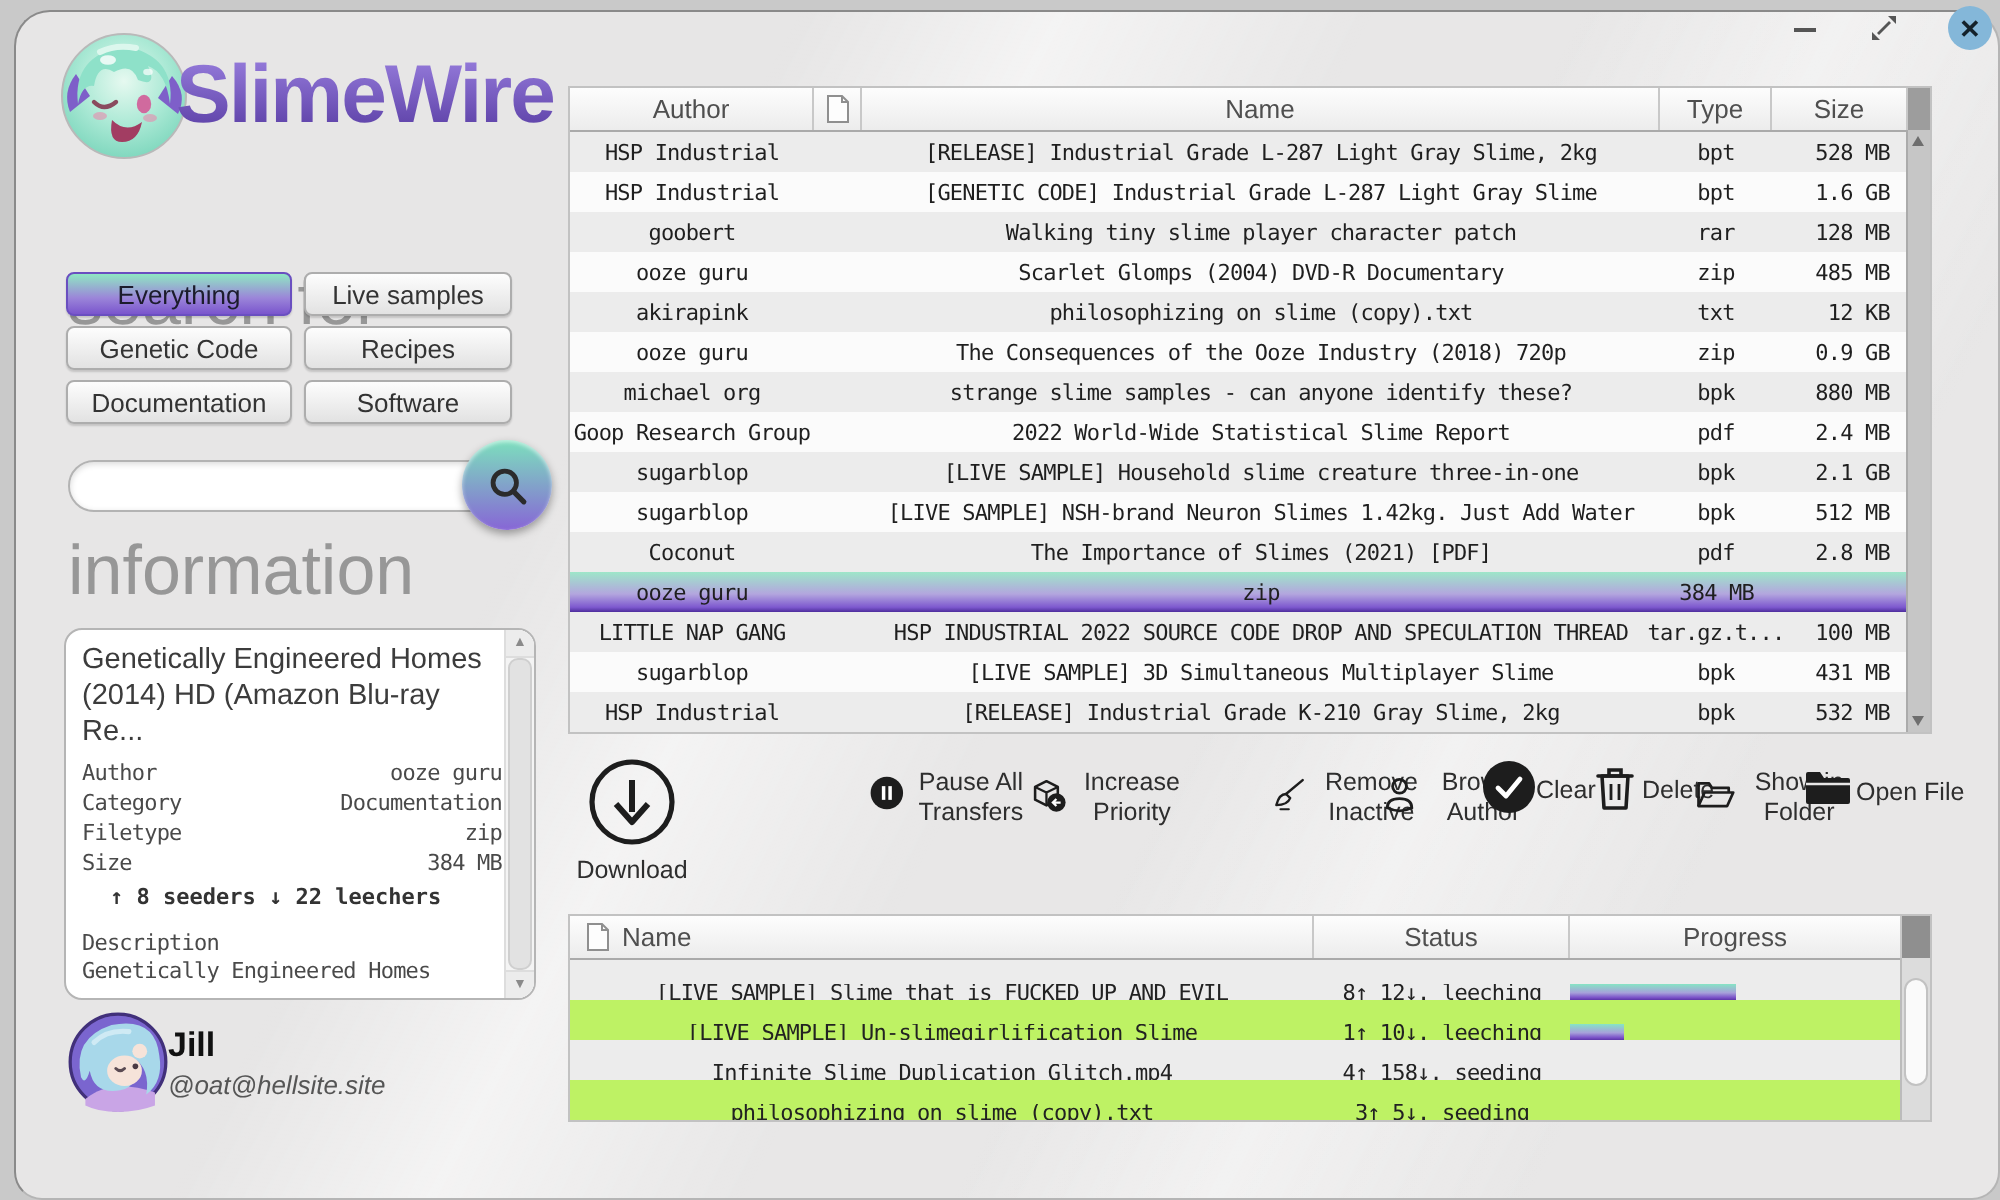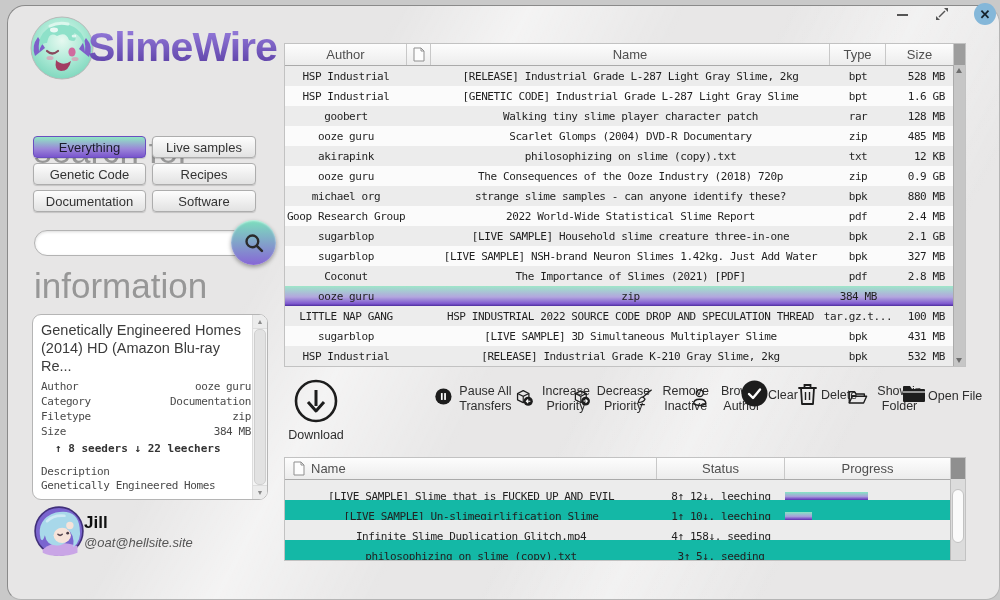--- a/index.html
+++ b/index.html
@@ -81,21 +81,21 @@
   .tb-item{position:absolute;top:4px;width:84px;display:flex;align-items:center;}
   .tb-label{font-size:12.5px;color:#2e2e2e;text-align:center;line-height:1.18;margin-top:4px;}
   
   .transfers-table{position:absolute;left:284px;top:457px;width:682px;height:104px;z-index:2;background:#fff;
     border:1px solid #c2c2c2;box-sizing:border-box;}
   .tt-header{display:grid;grid-template-columns:1fr 128px 166px 14px;height:21px;
     background:linear-gradient(#fdfdfd,#ececec);border-bottom:1px solid #aaa;}
   .tt-header .hcell.namecol{justify-content:flex-start;gap:6px;padding-left:8px;}
   .tt-header .hcell:last-child{background:#8f8f8f;}
   .tt-body{position:relative;padding-right:14px;}
-  .xrow{display:grid;grid-template-columns:1fr 128px 166px;height:20px;background:#14b8a6;}
+  .xrow{display:grid;grid-template-columns:1fr 128px 166px;height:20px;background:#bef264;}
   .xrow:nth-child(odd){background:#ececec;}
   .xcell{font-family:"DejaVu Sans Mono",monospace;font-size:11px;letter-spacing:-0.4px;color:#222;
     display:flex;align-items:center;justify-content:center;white-space:nowrap;overflow:hidden;margin-top:12px;}
   .xcell.prog{justify-content:flex-start;padding:0;}
   .bar{height:100%;background:linear-gradient(#86e4c4 0%,#a7a0da 55%,#7a52c8 85%,#5b35a8 100%);}
   .tt-scroll{position:absolute;top:21px;right:0;bottom:0;width:14px;background:#dcdcdc;border-left:1px solid #bbb;}
   .tt-thumb{position:absolute;left:1px;right:1px;top:10px;height:52px;background:#fafafa;border:1px solid #c2c2c2;border-radius:6px;}
   svg{display:block;}
 </style>
 </head>
@@ -288,21 +288,21 @@
     <div class="tcell"></div>
     <div class="tcell">[LIVE SAMPLE] Household slime creature three-in-one</div>
     <div class="tcell type">bpk</div>
     <div class="tcell size">2.1 GB</div>
   </div>
         <div class="trow">
     <div class="tcell">sugarblop</div>
     <div class="tcell"></div>
     <div class="tcell">[LIVE SAMPLE] NSH-brand Neuron Slimes 1.42kg. Just Add Water</div>
     <div class="tcell type">bpk</div>
-    <div class="tcell size">327 MB</div>
+    <div class="tcell size">512 MB</div>
   </div>
         <div class="trow">
     <div class="tcell">Coconut</div>
     <div class="tcell"></div>
     <div class="tcell">The Importance of Slimes (2021) [PDF]</div>
     <div class="tcell type">pdf</div>
     <div class="tcell size">2.8 MB</div>
   </div>
         <div class="trow sel">
     <div class="tcell">ooze guru</div>
@@ -360,29 +360,20 @@
     <div class="tb-item" style="left:230px">
       <svg width="28" height="28" viewBox="0 0 28 28">
         <path d="M5 9 L13 5 L21 9 L21 18 L13 22 L5 18 Z" fill="none" stroke="#1d1d1d" stroke-width="1.8" stroke-linejoin="round"></path>
         <path d="M5 9 L13 13 L21 9 M13 13 L13 22" fill="none" stroke="#1d1d1d" stroke-width="1.6"></path>
         <circle cx="20" cy="20" r="6.5" fill="#1d1d1d"></circle>
         <path d="M23 20 L17.5 20 M20 17.5 L17.5 20 L20 22.5" stroke="#fff" stroke-width="1.6" fill="none"></path>
       </svg>
       <div class="tb-label">Increase Priority</div>
     </div>
 
-    <div class="tb-item" style="left:288px">
-      <svg width="28" height="28" viewBox="0 0 28 28">
-        <path d="M5 9 L13 5 L21 9 L21 18 L13 22 L5 18 Z" fill="none" stroke="#1d1d1d" stroke-width="1.8" stroke-linejoin="round"></path>
-        <path d="M5 9 L13 13 L21 9 M13 13 L13 22" fill="none" stroke="#1d1d1d" stroke-width="1.6"></path>
-        <circle cx="20" cy="20" r="6.5" fill="#1d1d1d"></circle>
-        <path d="M17 20 L22.5 20 M20 17.5 L22.5 20 L20 22.5" stroke="#fff" stroke-width="1.6" fill="none"></path>
-      </svg>
-      <div class="tb-label">Decrease Priority</div>
-    </div>
 
     <div class="tb-item" style="left:350px">
       <svg width="28" height="28" viewBox="0 0 28 28">
         <line x1="13" y1="14" x2="25" y2="4" stroke="#1d1d1d" stroke-width="1.8" stroke-linecap="round"></line>
         <path d="M6 22 Q8 14 13 14 L16 17 Q14 22 6 22 Z" fill="none" stroke="#1d1d1d" stroke-width="1.7" stroke-linejoin="round"></path>
         <line x1="9" y1="25" x2="15" y2="25" stroke="#1d1d1d" stroke-width="1.5" stroke-linecap="round"></line>
       </svg>
       <div class="tb-label">Remove Inactive</div>
     </div>
 

